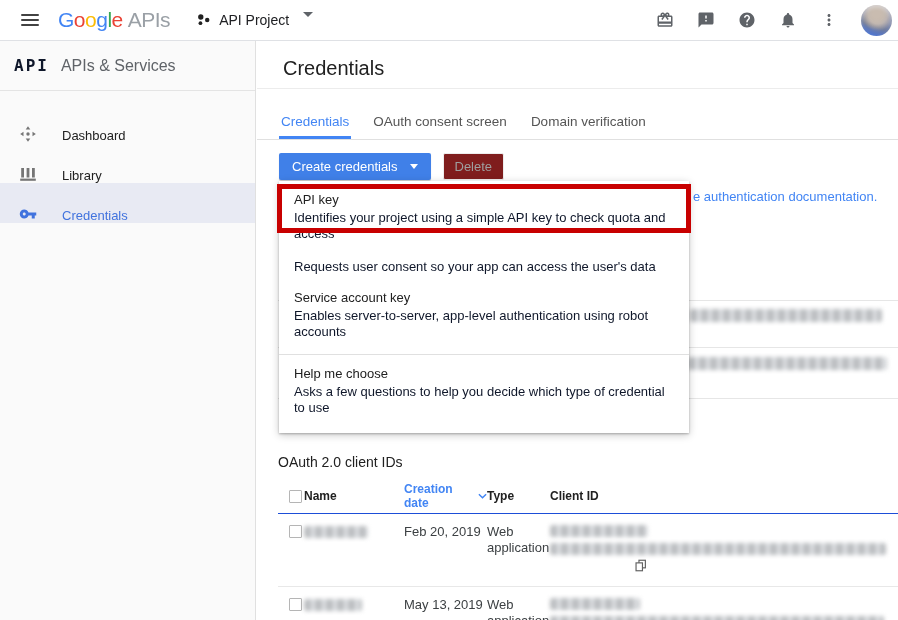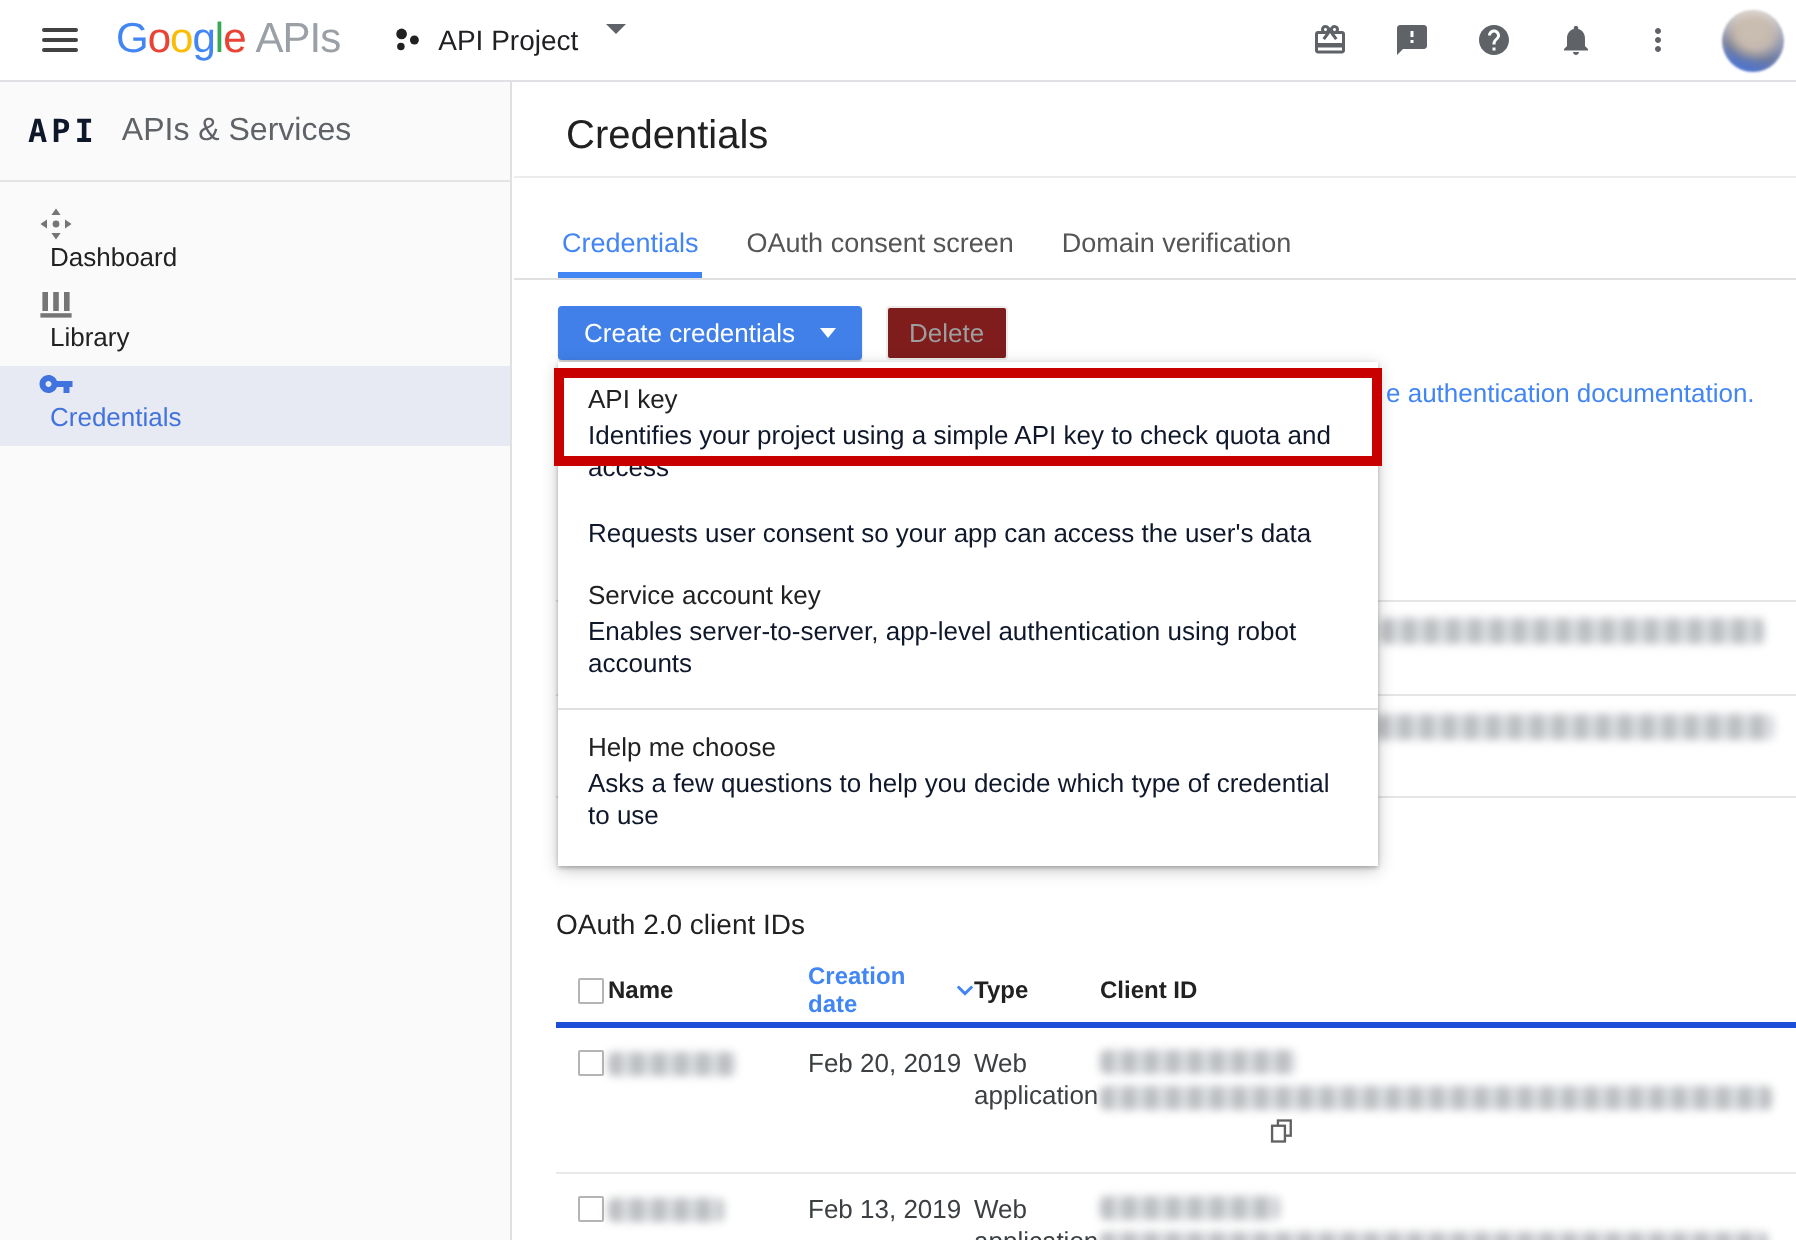--- a/index.html
+++ b/index.html
@@ -30,21 +30,21 @@
     filter: blur(.4px); }
 
   
   .sidebar { position:absolute; left:0; top:41px; width:256px; bottom:0; background:#fafafa;
     border-right:1px solid #e0e0e0; }
   .sidebar-header { height:50px; display:flex; align-items:center; border-bottom:1px solid #e4e4e4; }
   .api-logo { font-family:"DejaVu Sans Mono","Liberation Mono",monospace; font-weight:bold;
     font-size:16px; color:#0f172a; letter-spacing:2px; margin-left:14px; }
   .sidebar-title { font-size:16px; color:#5f6368; margin-left:12px; }
   .nav-list { margin-top:12px; }
-  .nav-item { height:40px; display:flex; align-items:flex-start; cursor:pointer;flex-direction:column; }
+  .nav-item { height:40px; display:flex; align-items:flex-end; cursor:pointer; }
   .nav-item .nav-icon { width:18px; height:18px; margin-left:19px; display:flex; }
   .nav-item .nav-label { font-size:13px; color:#212121; margin-left:25px; }
   .nav-item.active { background:#e8eaf3; }
   .nav-item.active .nav-label { color:#4173de; }
 
   
   .main { position:absolute; left:257px; top:41px; right:0; bottom:0; background:#fff; }
   .page-header { height:48px; border-bottom:1px solid #ececec; }
   .page-title { font-size:20px; font-weight:400; color:#212121; padding:16px 0 0 26px; }
   .tabs { height:51px; border-bottom:1px solid #e0e0e0; padding-left:22px; display:flex; align-items:flex-end; }
@@ -76,21 +76,21 @@
   .dd-title { font-size:13px; color:#212121; line-height:16px; }
   .dd-desc { font-size:13px; color:#0f172a; line-height:16px; margin-top:2px; }
   .dd-divider { height:1px; background:#e0e0e0; margin:5px 0; }
   .red-highlight { position:absolute; left:-2px; top:3px; width:calc(100% + 4px); height:49px;
     border:5px solid #c80000; pointer-events:none; z-index:11; }
 
   
   .oauth-title { position:absolute; left:21px; top:413px; font-size:14px; color:#212121; }
   .oauth-table { position:absolute; left:21px; right:0; top:438px; }
   .trow { display:grid; grid-template-columns:15px 100px 83px 63px 1fr; padding-left:11px; align-items:start; }
-  .thead { height:35px; border-bottom:3px solid #1d4ed8; align-items:center; }
+  .thead { height:35px; border-bottom:1px solid #1d4ed8; align-items:center; }
   .th { font-size:12px; font-weight:bold; color:#212121; }
   .th.sorted { color:#4285f4; display:flex; align-items:center; }
   .sort-chevron { margin-left:5px; display:flex; }
   .tbody-row { padding-top:10px; padding-bottom:9px; border-bottom:1px solid #e8e8e8; }
   .cell { font-size:13px; color:#3c4043; line-height:16px; }
   .checkbox { width:13px; height:13px; border:1px solid #b5b5b5; border-radius:1px; background:#fff;
     cursor:pointer; margin-top:1px; }
   .name-redact { width:66px; height:12px; margin-top:2px; }
   .client-cell .line1 { height:12px; margin-top:1px; }
   .client-cell .line2 { height:12px; margin-top:6px; }
@@ -289,21 +289,21 @@
             </svg>
         </span>
       </span>
     </div>
 
     <div class="trow tbody-row">
       <span class="checkbox"></span>
       <span class="cell">
           <span class="redact name-redact" style="display:block;width:58px"></span>
         </span>
-      <span class="cell">Feb 13, 2019</span>
+      <span class="cell">May 13, 2019</span>
       <span class="cell">Web application</span>
       <span class="cell client-cell">
         <span class="redact line1" style="display:block;width:90px"></span>
         <span class="redact line2" style="display:block;width:334px"></span>
 
       </span>
     </div>
   </div>
 
 </main>

